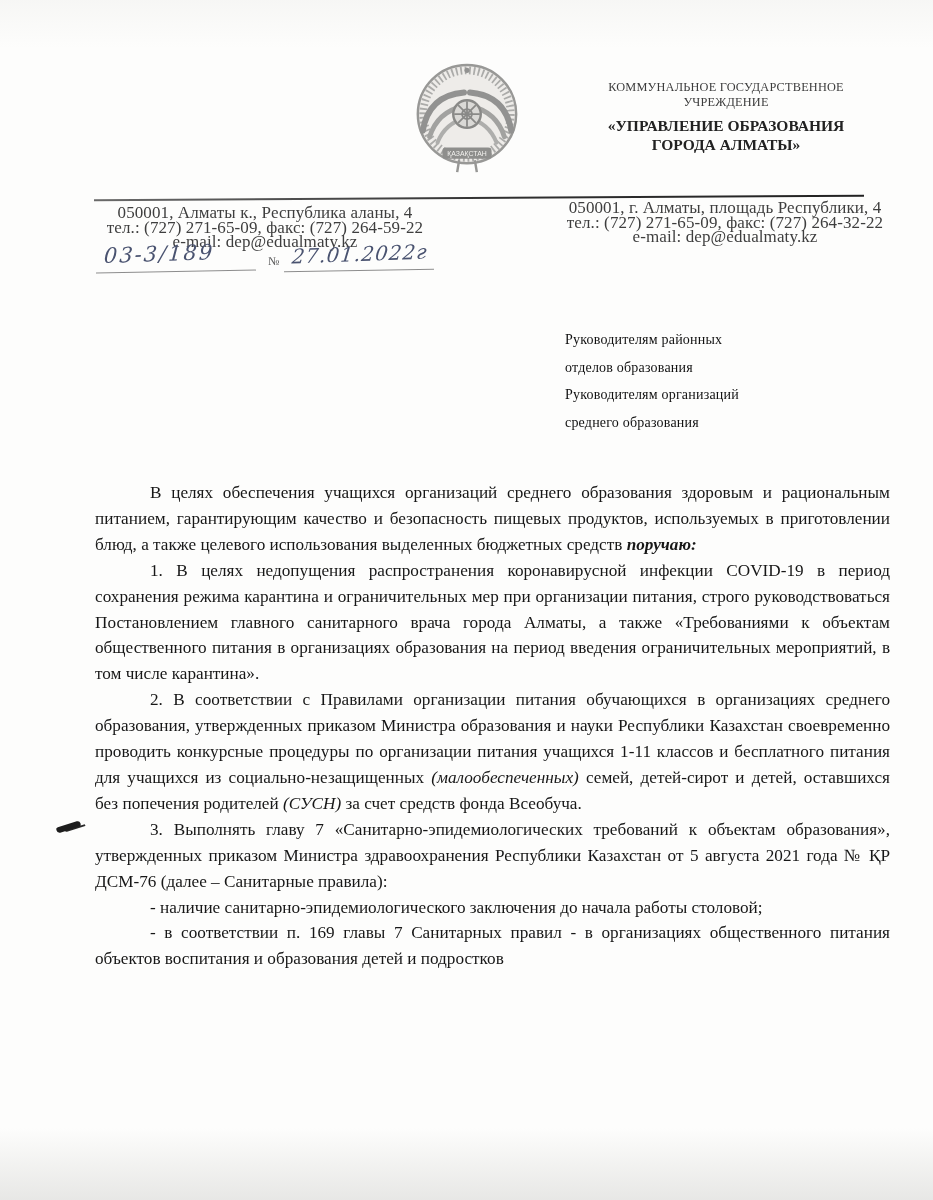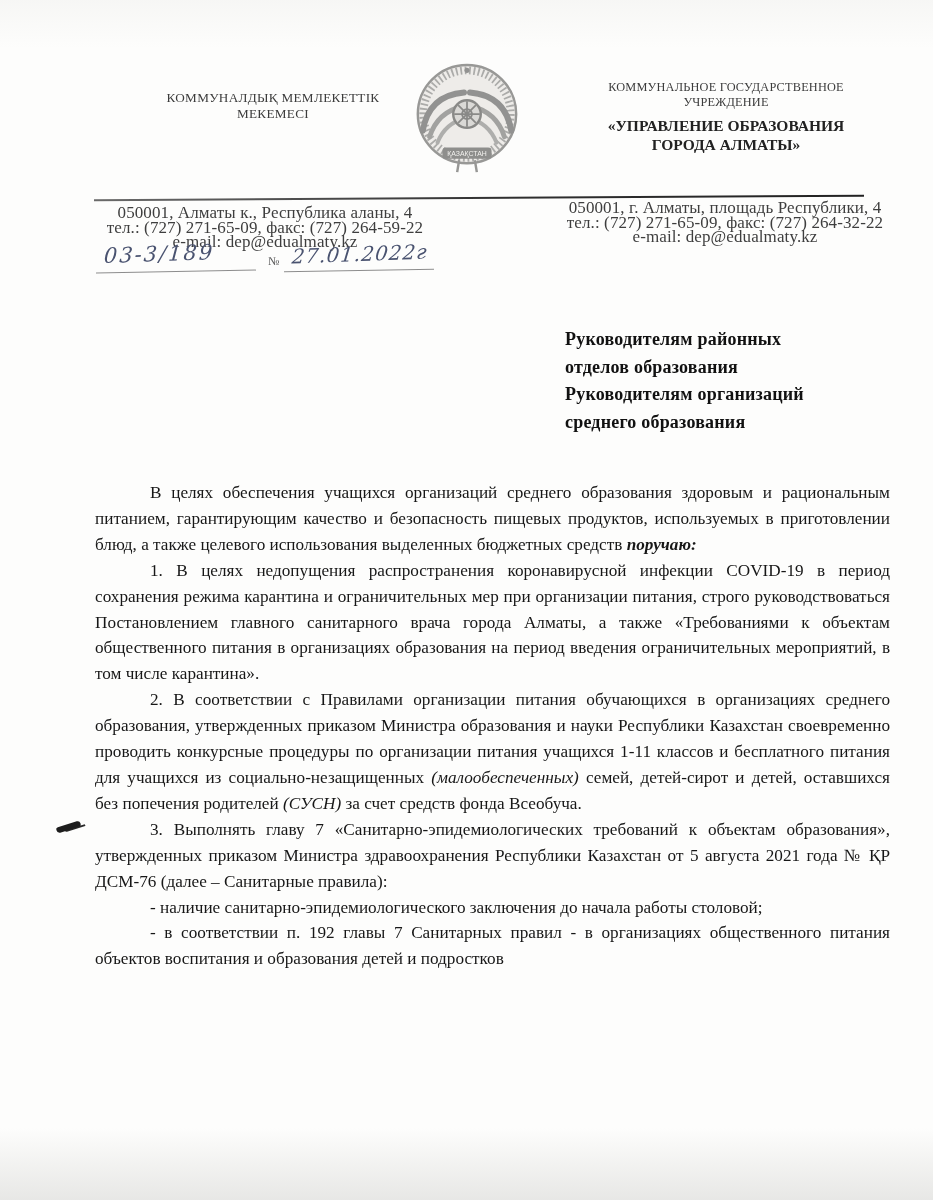--- a/index.html
+++ b/index.html
@@ -73,21 +73,21 @@
   .ref-underline-1{position:absolute;left:0;top:33px;width:160px;border-top:1px solid #8d8d8d;transform:rotate(-1deg);}
   .num-sign{position:absolute;left:172px;top:16px;font-size:12px;color:#5a5a5a;}
   .ref-date{
     position:absolute;left:196px;top:4px;font-size:20px;letter-spacing:1px;
     transform:rotate(-2deg) skewX(-8deg);
   }
   .ref-underline-2{position:absolute;left:188px;top:32px;width:150px;border-top:1px solid #8d8d8d;transform:rotate(-1deg);}
   
   .recipient{
     position:absolute;left:565px;top:326px;width:340px;
-    font-weight:bold;font-size:18px;line-height:27.5px;color:#111;
+    font-weight:normal;font-size:14px;line-height:27.5px;color:#111;
     white-space:pre-line;letter-spacing:.2px;
   }
   
   .body-text{
     position:absolute;left:95px;top:480px;width:795px;
     font-size:17.2px;line-height:25.9px;color:#171717;
     text-align:justify;
   }
   .body-text p{margin:0;text-indent:55px;}
   .body-text .i{font-style:italic;}
@@ -99,22 +99,20 @@
     transform:rotate(-17deg);
     box-shadow:6px 3px 0 -2px #2a2a2a;
   }
 </style>
 </head>
 <body>
 
 <div class="page">
 
   <div class="org-left">
-    <div class="subtitle">КОММУНАЛДЫҚ МЕМЛЕКЕТТІК
-МЕКЕМЕСІ</div>
   </div>
 
   <div class="emblem">
     <svg viewBox="0 0 120 124" width="118" height="122" xmlns="http://www.w3.org/2000/svg">
       <circle cx="60" cy="57" r="51" fill="#edebe8"></circle>
       <circle cx="60" cy="57" r="50" fill="none" stroke="#90908e" stroke-width="2.5"></circle>
       <circle cx="60" cy="57" r="44.5" fill="none" stroke="#a5a5a3" stroke-width="8" stroke-dasharray="1.8 2.7"></circle>
       <path d="M15,74 Q21,38 57,35" stroke="#8a8a88" stroke-width="6" fill="none" stroke-linecap="round"></path>
       <path d="M105,74 Q99,38 63,35" stroke="#8a8a88" stroke-width="6" fill="none" stroke-linecap="round"></path>
       <path d="M22,80 Q30,55 56,49" stroke="#9b9b99" stroke-width="5" fill="none" stroke-linecap="round"></path>
@@ -159,18 +157,18 @@
 отделов образования
 Руководителям организаций
 среднего образования</div>
 
   <div class="body-text">
     <p><span>В целях обеспечения учащихся организаций среднего образования здоровым и рациональным питанием, гарантирующим качество и безопасность пищевых продуктов, используемых в приготовлении блюд, а также целевого использования выделенных бюджетных средств </span><span class="bi">поручаю:</span></p>
     <p><span>1. В целях недопущения распространения коронавирусной инфекции COVID-19 в период сохранения режима карантина и ограничительных мер при организации питания, строго руководствоваться Постановлением главного санитарного врача города Алматы, а также «Требованиями к объектам общественного питания в организациях образования на период введения ограничительных мероприятий, в том числе карантина».</span></p>
     <p><span>2. В соответствии с Правилами организации питания обучающихся в организациях среднего образования, утвержденных приказом Министра образования и науки Республики Казахстан своевременно проводить конкурсные процедуры по организации питания учащихся 1-11 классов и бесплатного питания для учащихся из социально-незащищенных </span><span class="i">(малообеспеченных)</span><span> семей, детей-сирот и детей, оставшихся без попечения родителей </span><span class="i">(СУСН)</span><span> за счет средств фонда Всеобуча.</span></p>
     <p><span>3. Выполнять главу 7 «Санитарно-эпидемиологических требований к объектам образования», утвержденных приказом Министра здравоохранения Республики Казахстан от 5 августа 2021 года № ҚР ДСМ-76 (далее – Санитарные правила):</span></p>
     <p><span>- наличие санитарно-эпидемиологического заключения до начала работы столовой;</span></p>
-    <p><span>- в соответствии п. 192 главы 7 Санитарных правил - в организациях общественного питания объектов воспитания и образования детей и подростков</span></p>
+    <p><span>- в соответствии п. 169 главы 7 Санитарных правил - в организациях общественного питания объектов воспитания и образования детей и подростков</span></p>
   </div>
 
   <div class="ink-mark"></div>
 
 </div>
 
 </body></html>

